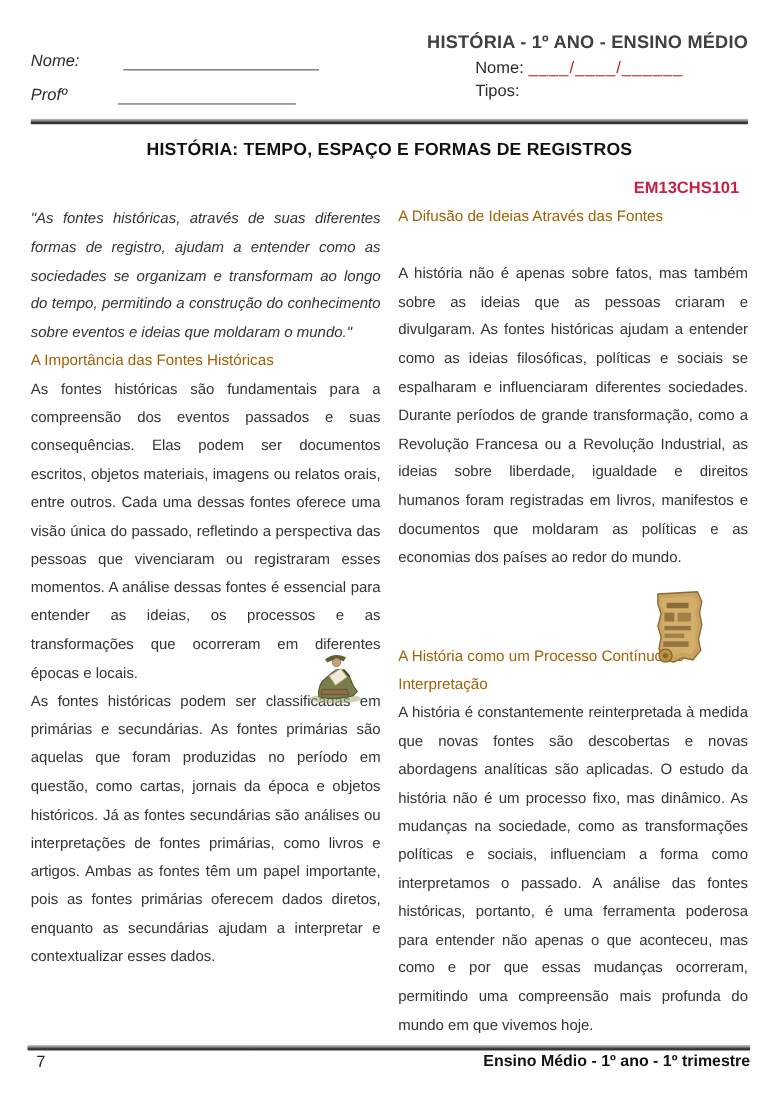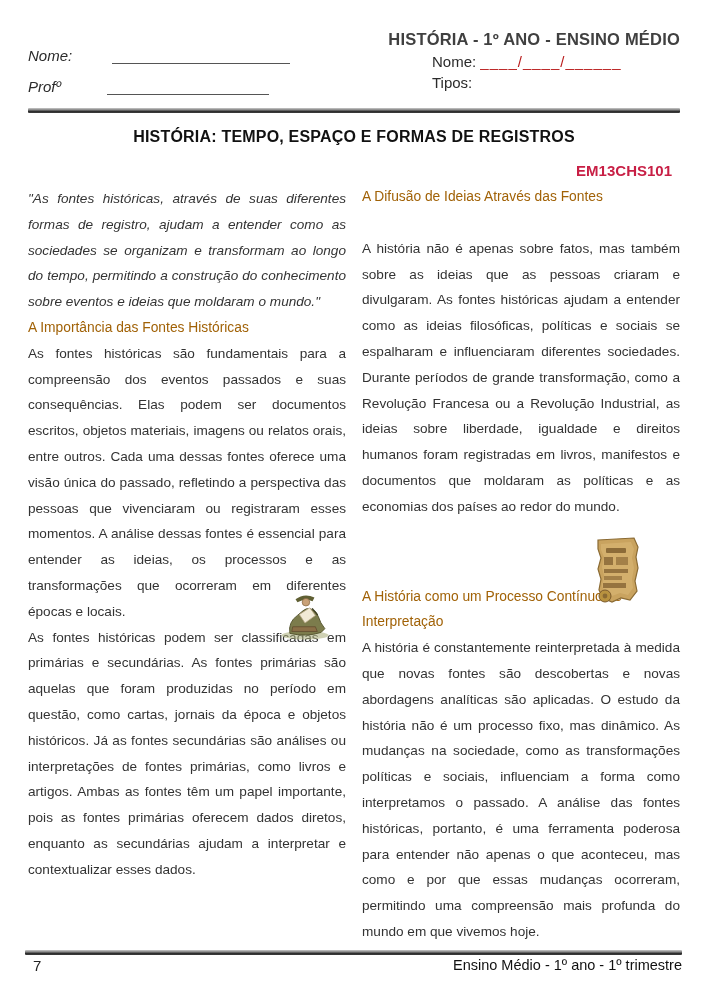--- a/index.html
+++ b/index.html
@@ -42,21 +42,21 @@
   .art{position:absolute;}
   .art-scribe{right:12px;top:404px;width:58px;height:52px;}
   .art-parchment{right:36px;top:352px;width:56px;height:72px;}
 
   
   .footer{position:absolute;left:25px;right:25px;bottom:26px;}
   .footer .rule{margin-top:0;height:5px;}
   .foot-row{display:flex;justify-content:space-between;align-items:flex-start;margin-top:2px;}
   .page-num{font-size:15px;color:#222;padding-left:8px;}
   .foot-right{text-align:right;}
-  .foot-edition{font-size:14.5px;font-weight:normal;color:#111;}
+  .foot-edition{font-size:14.5px;font-weight:bold;color:#111;}
   .foot-credit{font-size:11.5px;color:#8a8a8a;font-weight:bold;margin-top:1px;}
 </style>
 </head>
 <body>
 
 <div class="page">
 
   <div class="hdr">
     <div class="hdr-left">
       <div class="field-row">

